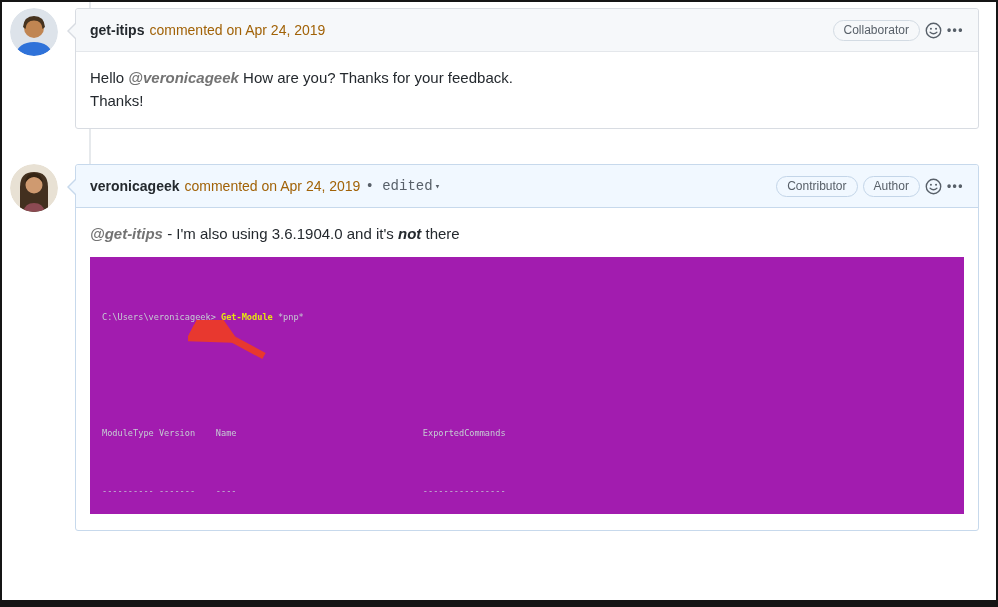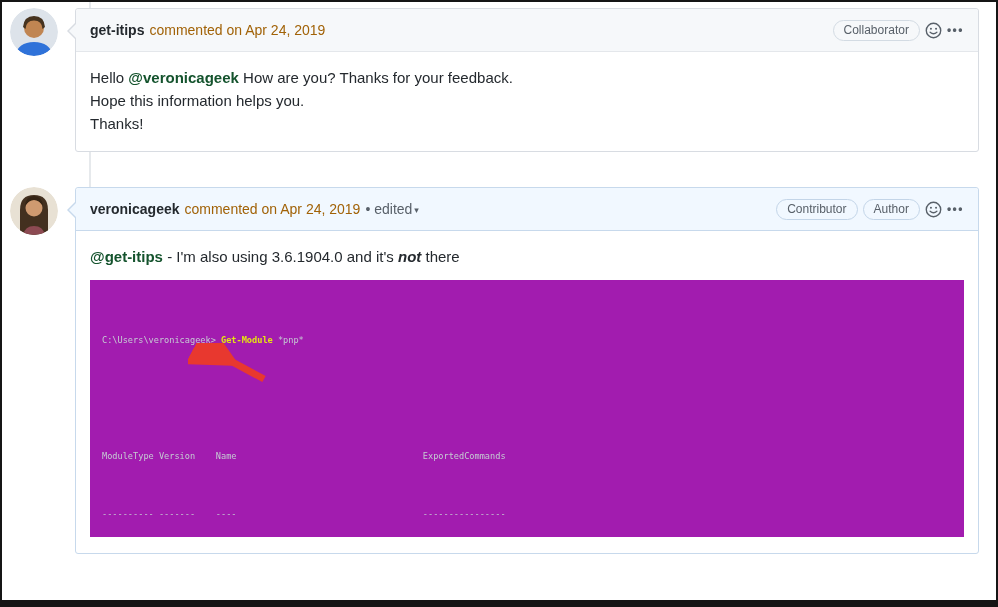--- a/index.html
+++ b/index.html
@@ -37,35 +37,35 @@
   .caret-outer, .caret-inner {
     position:absolute; width:0; height:0; left:-9px; top:13px;
     border:9px solid transparent; border-left:none; border-right-color:#d8dce2;
   }
   .caret-inner { left:-7.5px; border-right-color:#f6f8fa; }
   .comment-box.blue .caret-outer { border-right-color:#c7d9ec; }
   .comment-box.blue .caret-inner { border-right-color:#f1f8ff; }
 
   .author-link { font-weight:bold; color:#24292e; text-decoration:none; margin-right:5px; }
   .meta-text { color:#a16207; }
-  .edited-dd { color:#586069; margin-left:5px; cursor:pointer; white-space:nowrap; }
+  .edited-dd { color:#586069; margin-left:5px; cursor:pointer; white-space:nowrap;font-family:Liberation Mono, monospace; }
   .dd-caret { font-size:9px; vertical-align:1px; margin-left:2px; color:#586069; }
 
   .header-right { margin-left:auto; display:flex; align-items:center; gap:5px; }
   .badge {
     border:1px solid #d3dbe3; border-radius:12px;
     padding:2px 10px 3px; font-size:12px; color:#586069; background:transparent;
     white-space:nowrap;
   }
   .comment-box.blue .badge { border-color:#c3d5e8; }
   .icon-btn { background:none; border:none; cursor:pointer; display:flex; align-items:center; color:#586069; }
   .kebab { font-size:12px; font-weight:bold; letter-spacing:1.5px; color:#586069; }
 
   .comment-body { padding:14px 14px 16px; font-size:15px; line-height:23px; color:#24292e; }
-  .mention { font-weight:bold; color:#14532d; text-decoration:none; }
+  .mention { font-weight:bold; color:#737373; text-decoration:none;font-style:italic; }
   .em { font-style:italic; }
   .b { font-weight:bold;font-style:italic; }
 
   
   .term-wrap { margin-top:12px; cursor:pointer; }
   .terminal {
     position:relative;
     width:100%; height:257px;
     background:#a21caf;
     padding:8px 12px;
@@ -115,21 +115,20 @@
                 <circle cx="5.6" cy="6.4" r="0.95" fill="#586069"></circle>
                 <circle cx="10.4" cy="6.4" r="0.95" fill="#586069"></circle>
                 <path d="M4.8 9.6 q3.2 3 6.4 0" fill="none" stroke="#586069" stroke-width="1.2" stroke-linecap="round"></path>
               </svg>
             </button>
             <button class="icon-btn kebab">•••</button>
           </div>
         </div>
         <div class="comment-body">
           <div><span>Hello </span><a class="mention" href="#">@veronicageek</a><span> How are you? Thanks for your feedback.</span></div>
-          <div>Hope this information helps you.</div>
           <div>Thanks!</div>
         </div>
       </div>
     </div>
 
     <div class="timeline-seg" style="height:35px;"></div>
 
     <div class="comment">
       <div class="avatar-col">
         <svg class="avatar" viewBox="0 0 48 48">

